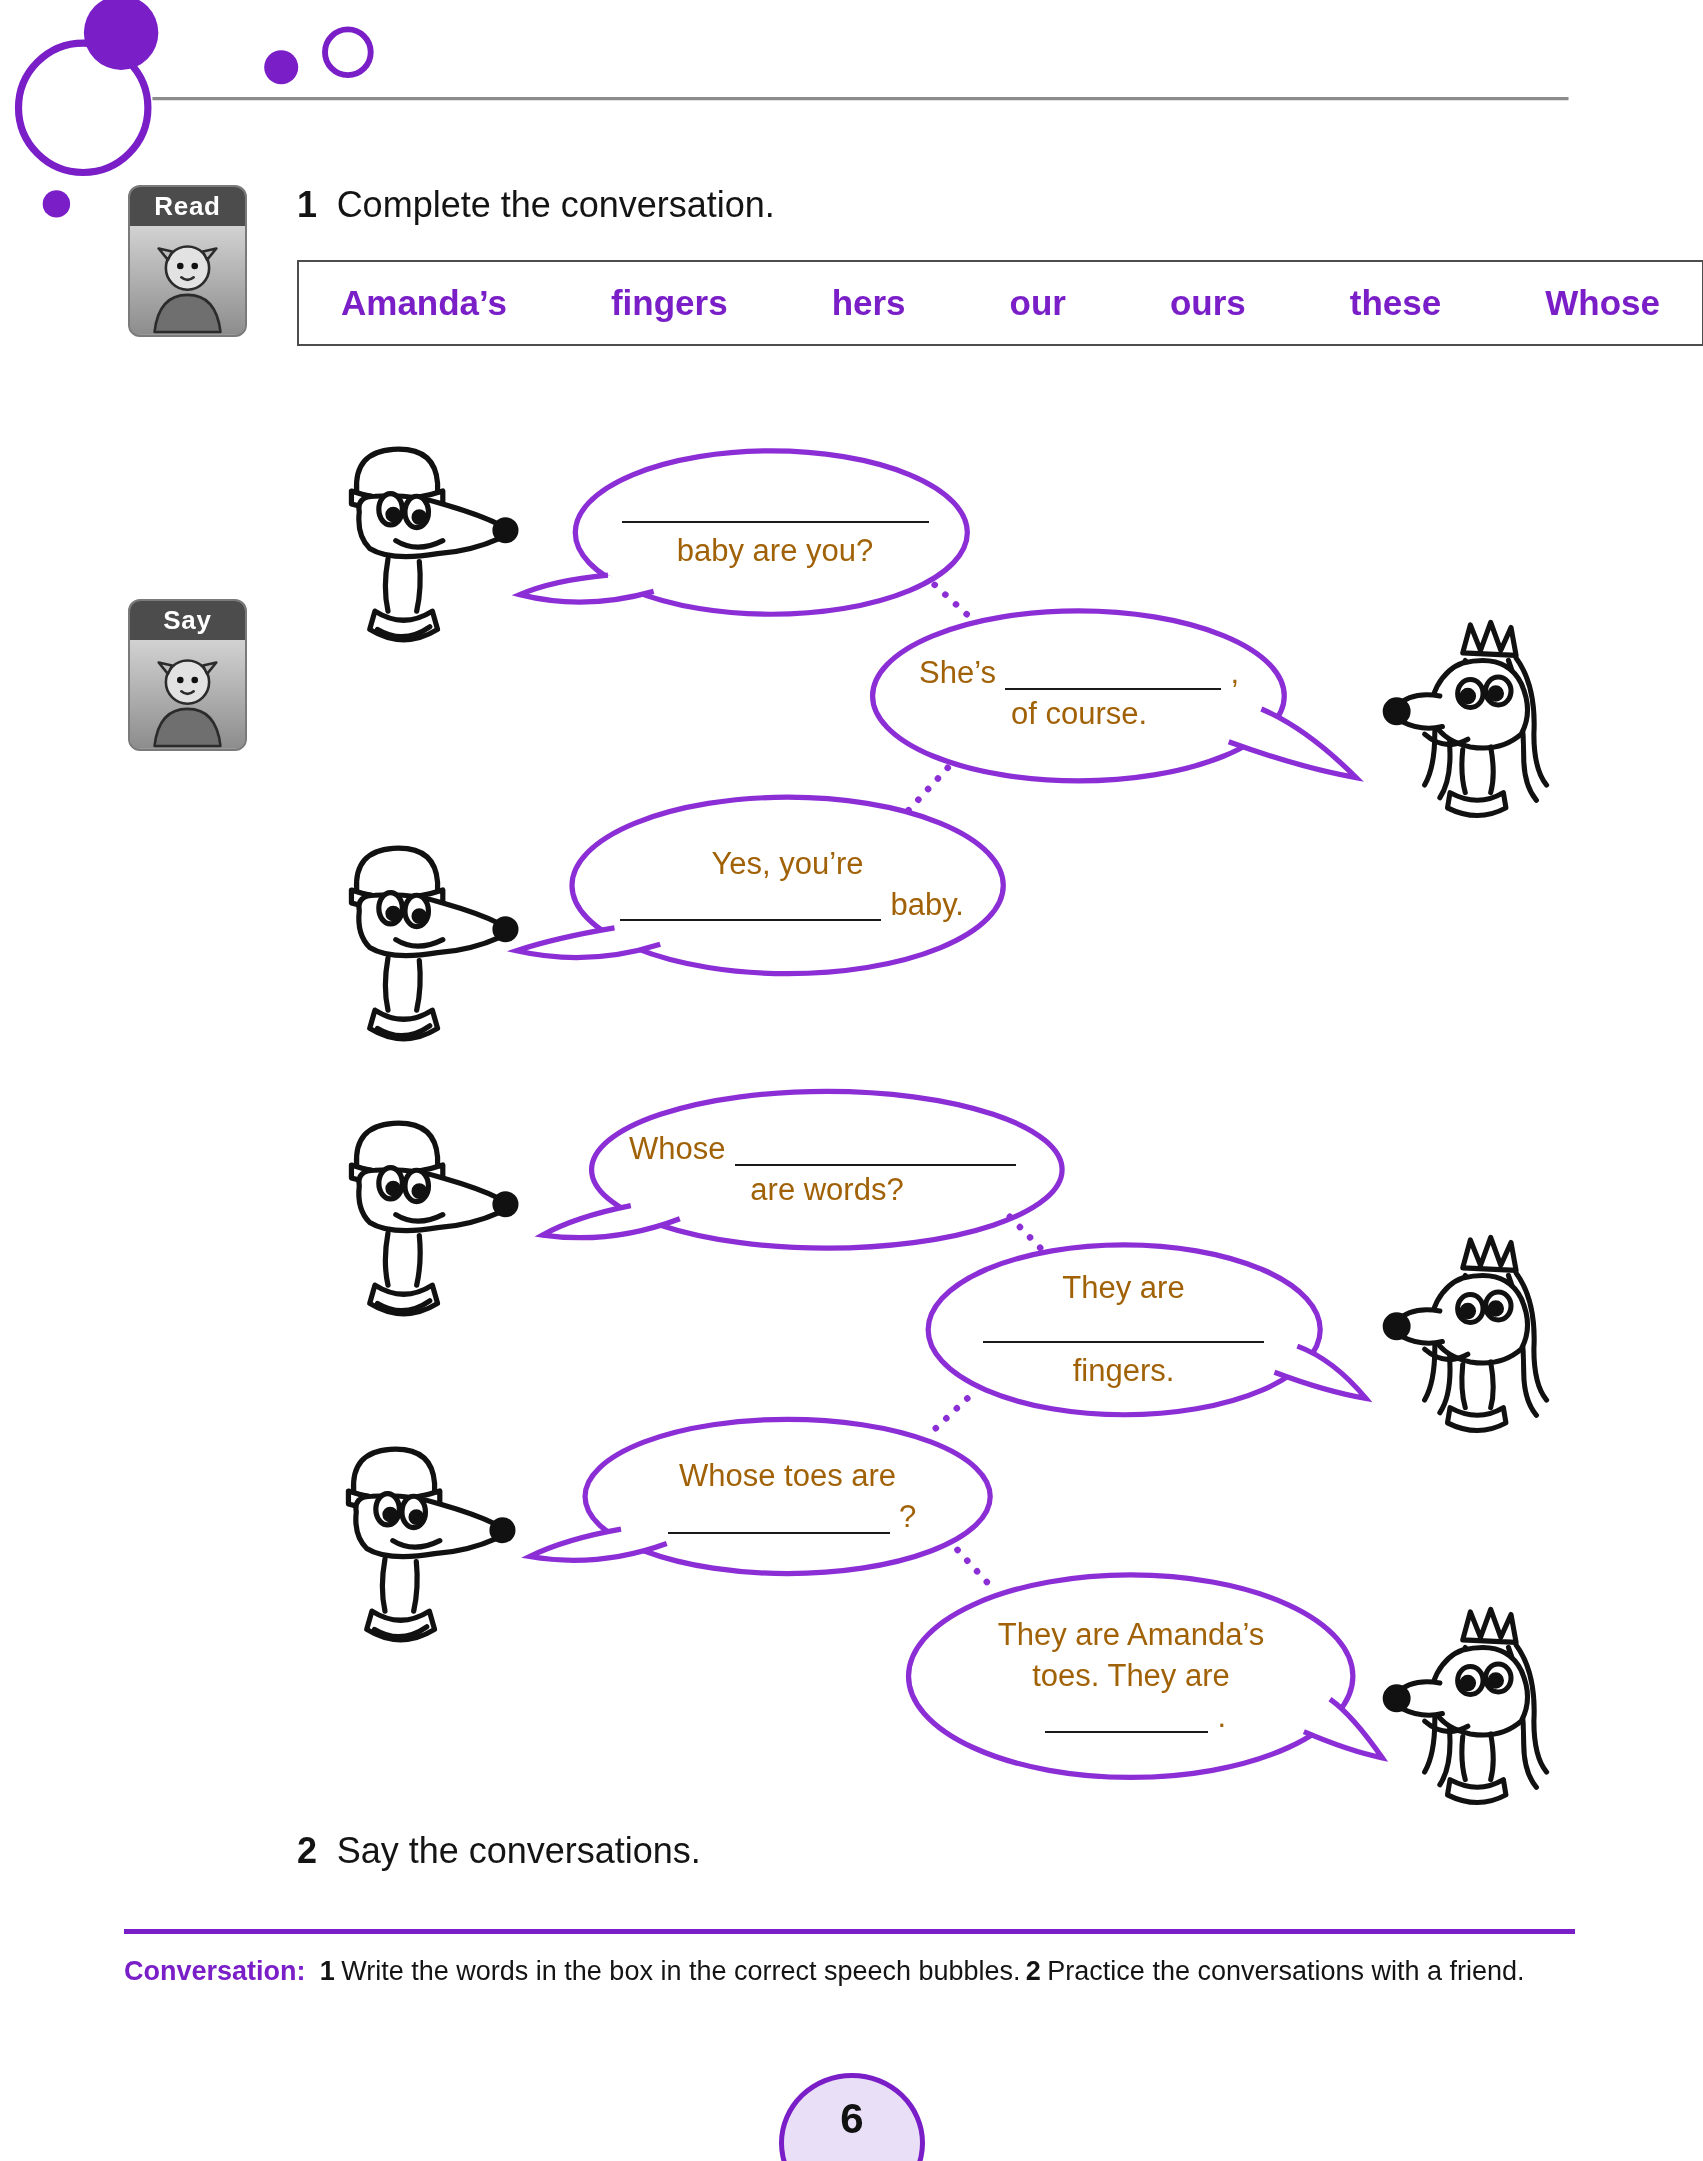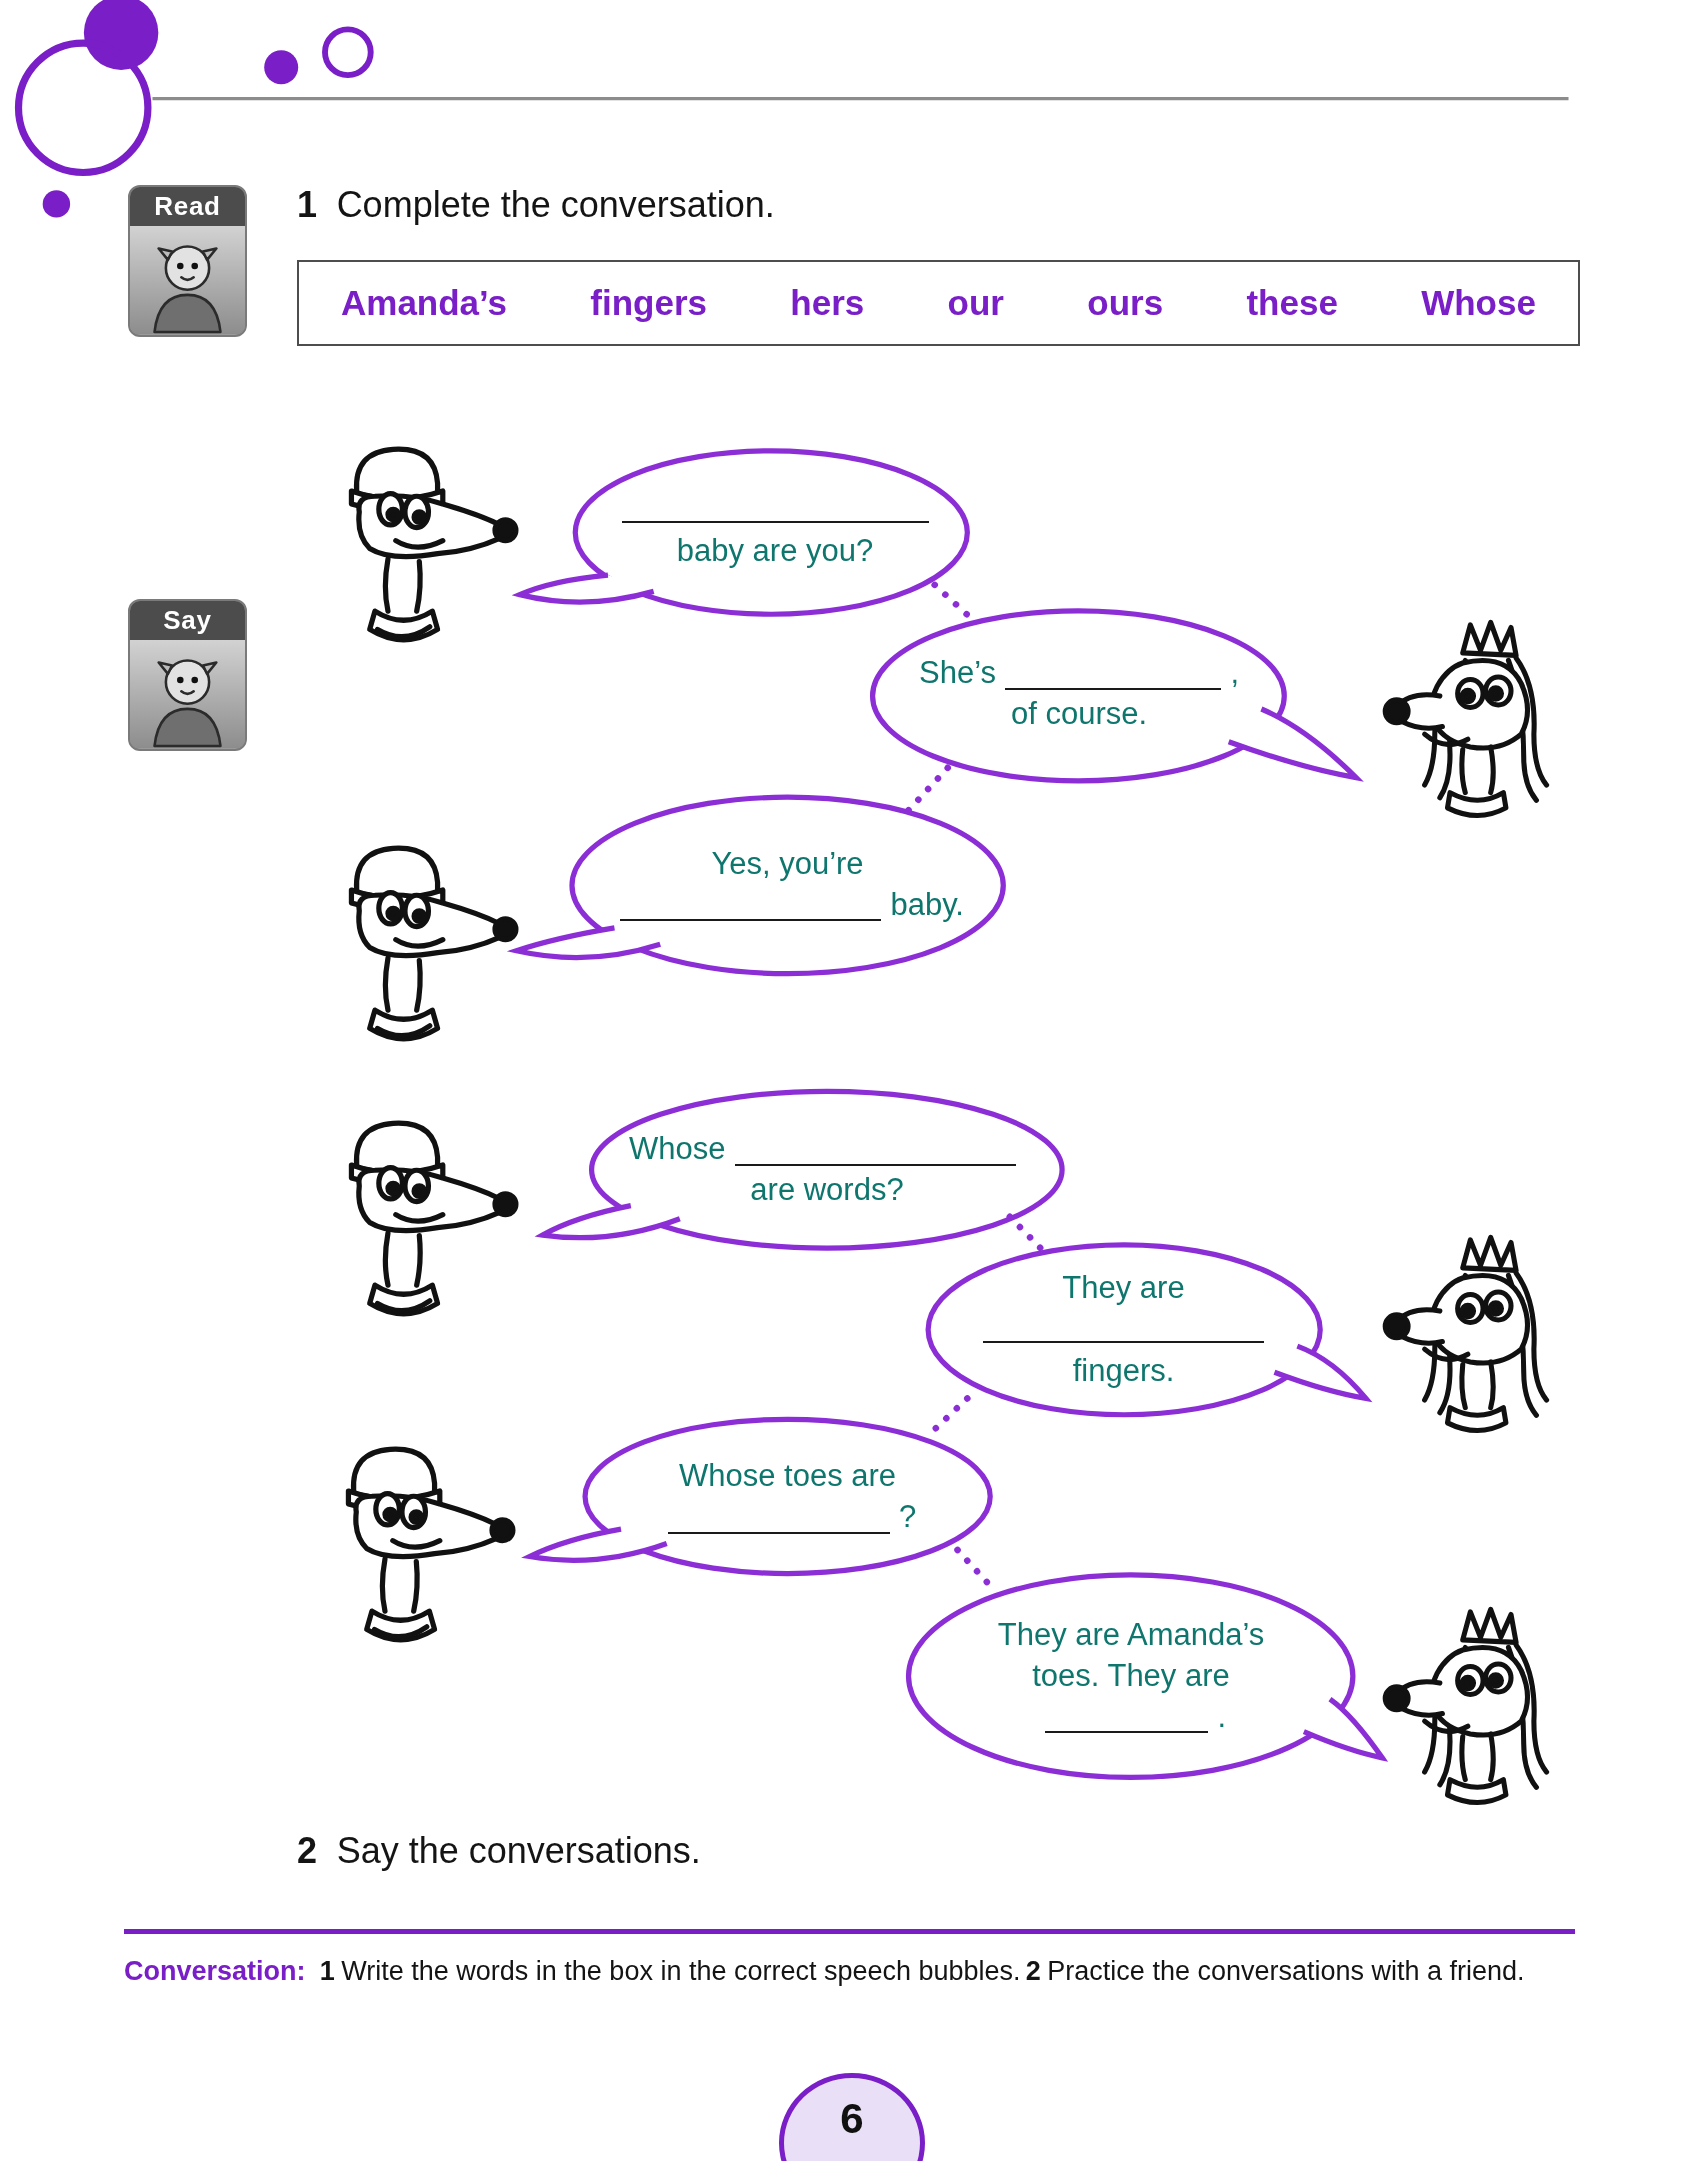--- a/index.html
+++ b/index.html
@@ -2,34 +2,34 @@
 <html style="font-size:10.5px"><head>
 <meta charset="utf-8">
 <style>
   *{margin:0;padding:0;box-sizing:border-box}
   html,body{background:#ffffff}
   .page{position:relative;width:1704px;height:2161px;background:#fff;overflow:hidden;
         font-family:"Liberation Sans",sans-serif;color:#141414}
   .artwork{position:absolute;left:0;top:0;z-index:1}
   .char{position:absolute;z-index:2}
   .btext{position:absolute;z-index:3;display:flex;flex-direction:column;align-items:center;
-         justify-content:center;text-align:center;font-size:31px;line-height:1.32;color:#0f766e}
+         justify-content:center;text-align:center;font-size:31px;line-height:1.32;color:#a16207}
   .line{white-space:nowrap}
   .blank{display:inline-block;height:1em;border-bottom:2.6px solid #1a1a1a;vertical-align:-6.5px;margin:0 9.2px}
   .blank.own-line{margin:2.6px 0 3.9px}
   .badge{position:absolute;left:128px;width:119px;height:152px;z-index:2;border-radius:12px;
          overflow:hidden;border:2px solid #7a7a7a;background:#9a9a9a}
   .badge-header{height:39px;background:#4c4c4c;color:#fff;font-weight:bold;font-size:26px;
          display:flex;align-items:center;justify-content:center;letter-spacing:0.7px}
   .badge-body{height:108px;background:linear-gradient(180deg,#d2d2d2,#8d8d8d);
          display:flex;align-items:flex-end;justify-content:center}
   .badge-img{width:103px;height:103px}
   .ex-title{position:absolute;z-index:3;font-size:36px;color:#141414}
   .ex-num{font-weight:bold;margin-right:19.6px}
-  .word-box{position:absolute;left:297px;top:260px;width:1283px;height:86px;border:2.6px solid #4d4d4d;
+  .word-box{position:absolute;left:297px;top:260px;width:1407px;height:86px;border:2.6px solid #4d4d4d;
          background:#fff;display:flex;align-items:center;justify-content:space-between;
          padding:12px 42px;z-index:3}
   .word{color:#7A1EC8;font-weight:bold;font-size:35px}
   .footer-rule{position:absolute;left:124px;top:1929px;width:1451px;height:4.6px;background:#7A1EC8;z-index:3}
   .footer{position:absolute;left:124px;top:1956px;width:1523px;font-size:27px;z-index:3;color:#141414}
   .f-label{color:#7A1EC8;font-weight:bold;margin-right:9px}
   .f-num{font-weight:bold;margin:0 6.5px 0 5.2px}
   .page-oval{position:absolute;left:779px;top:2073px;width:146px;height:140px;border:5.9px solid #7A1EC8;
          border-radius:50%;background:#E9DFF7;z-index:3;display:flex;justify-content:center;
          padding-top:17px;font-size:42px;font-weight:bold;color:#111}

